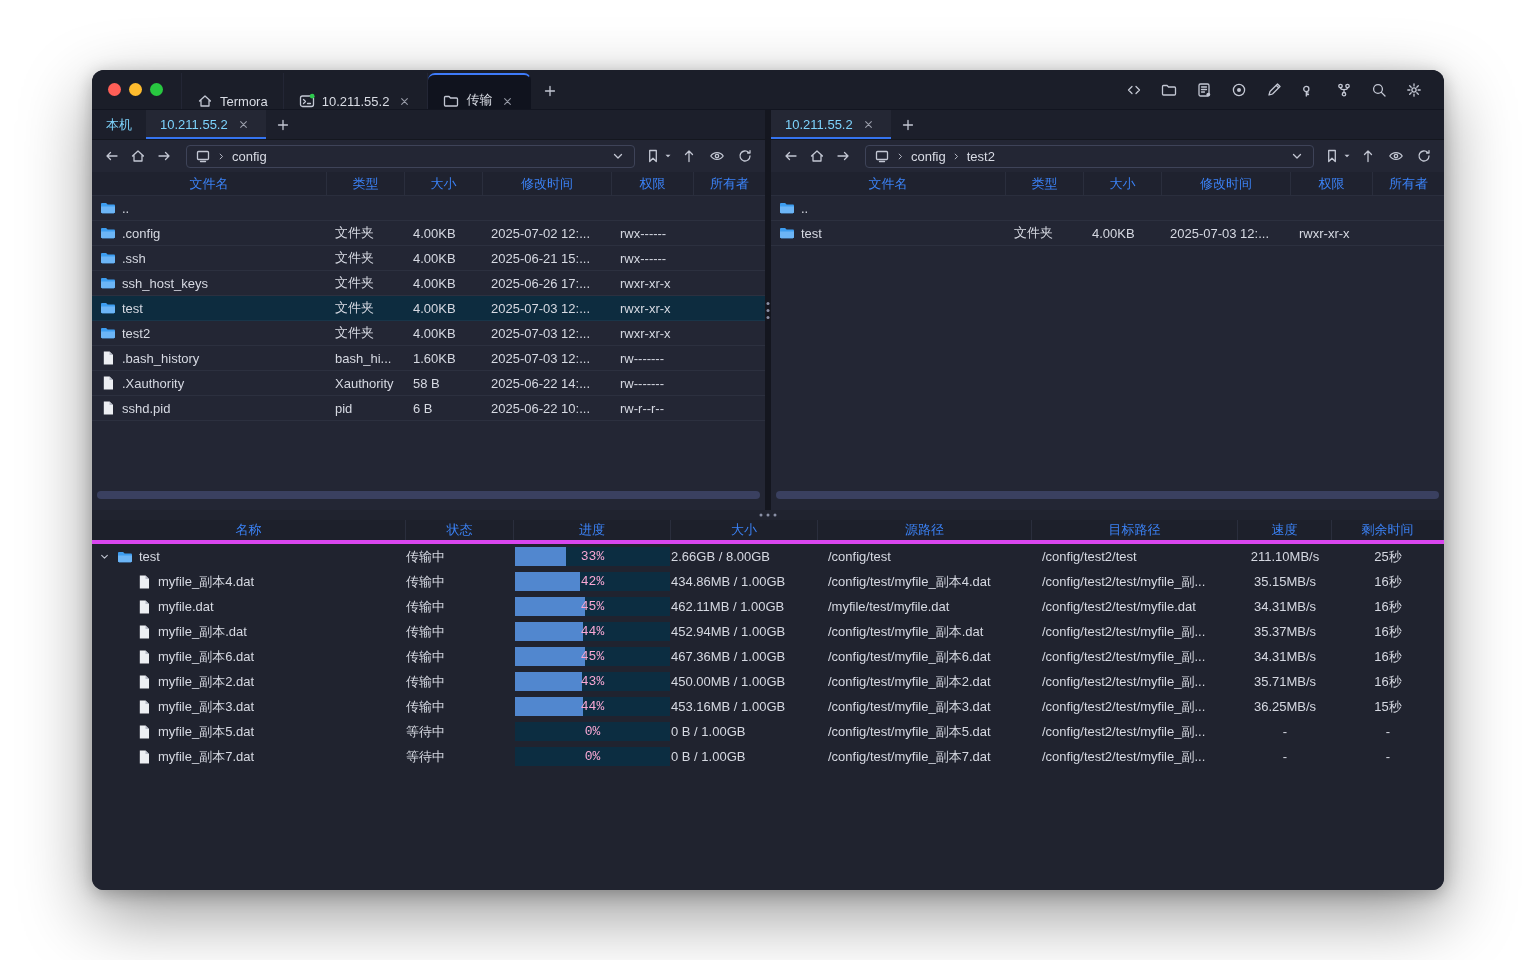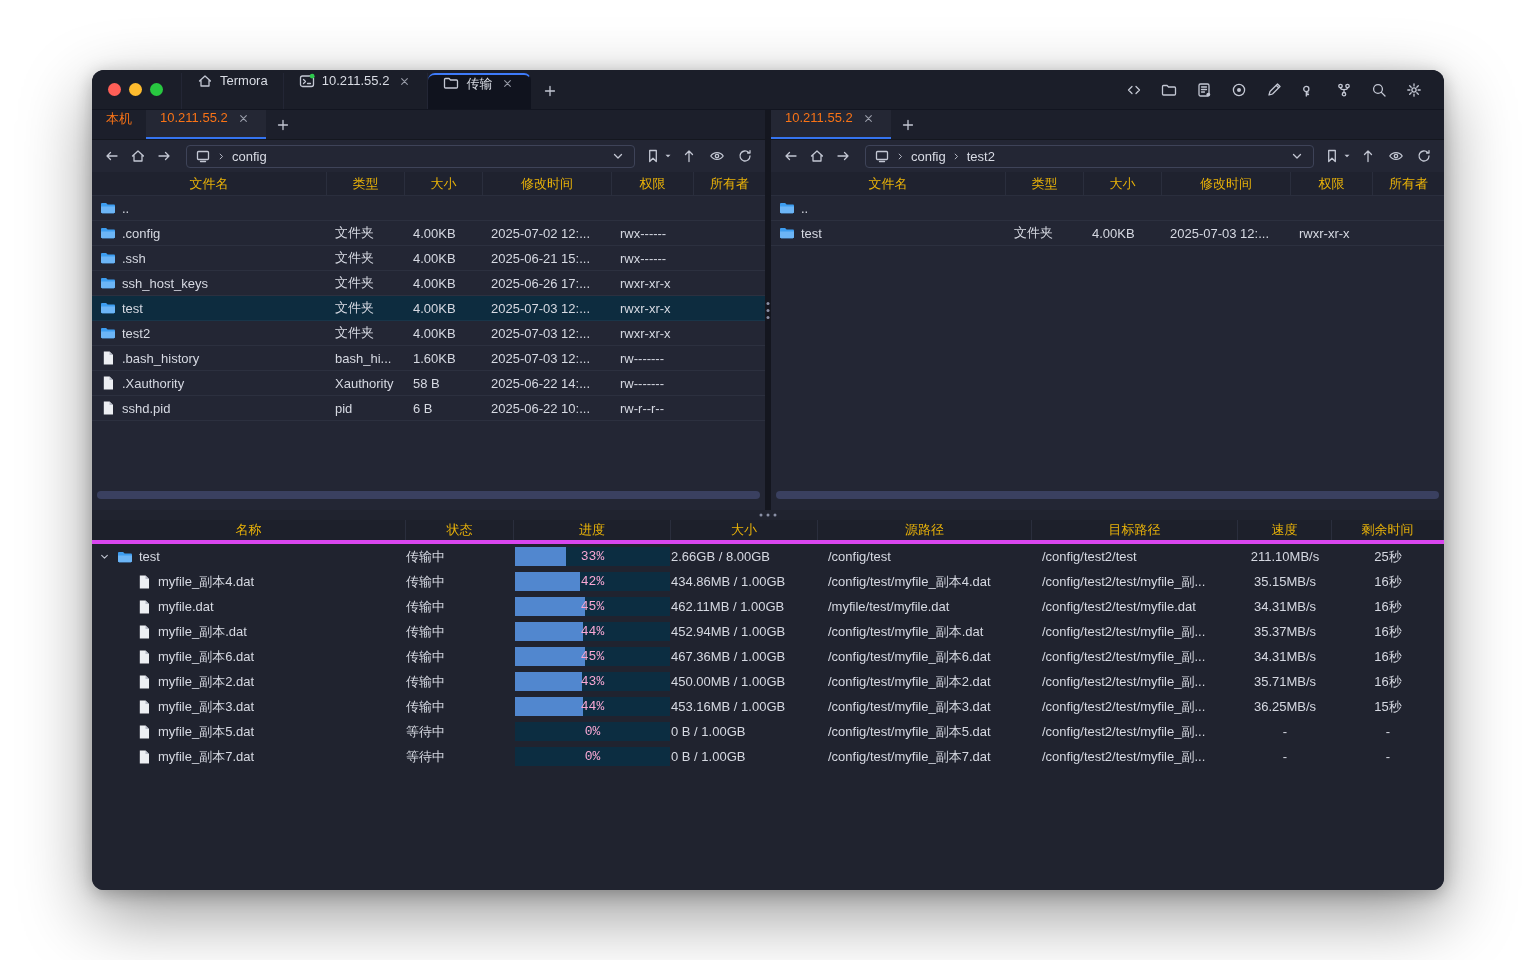--- a/index.html
+++ b/index.html
@@ -6,56 +6,56 @@
   html,body { width:1536px; height:960px; background:#ffffff; font-family:"Liberation Sans","DejaVu Sans",sans-serif; overflow:hidden; }
   .window { position:absolute; left:92px; top:70px; width:1352px; height:820px; background:#232634;
             border-radius:12px; overflow:hidden; box-shadow:0 25px 70px rgba(0,0,0,.40), 0 4px 18px rgba(0,0,0,.25); }
 
   
   .titlebar { height:40px; background:#1b1e29; display:flex; align-items:stretch; border-bottom:1px solid #121520; }
   .traffic { display:flex; align-items:center; gap:8px; padding:0 18px 0 16px; }
   .light { width:13px; height:13px; border-radius:50%; }
   .light.red{ background:#ff5f57; } .light.yellow{ background:#febc2e; } .light.green{ background:#28c840; }
   .title-tabs { display:flex; align-items:flex-end; }
-  .ttab { height:36px; display:flex; align-items:flex-start; gap:7px; padding:0 15px; color:#d9dce4; font-size:13px;
+  .ttab { height:36px; display:flex; align-items:flex-end; gap:7px; padding:0 15px; color:#d9dce4; font-size:13px;
           border-right:1px solid #232635; white-space:nowrap; }
   .ttab:first-child { border-left:1px solid #232635; }
   .ttab.active { background:#10131e; border-top:2px solid #3e7bfa; border-radius:7px 7px 0 0; border-right-color:transparent; }
   .tclose { display:grid; place-items:center; width:16px; height:16px; opacity:.75; }
   .tclose svg { width:13px; height:13px; }
   .tt-plus { width:38px; height:36px; display:grid; place-items:center; }
   .tb-actions { margin-left:auto; display:flex; align-items:center; gap:11px; padding-right:18px; }
   .tb-btn { width:24px; height:24px; display:grid; place-items:center; border-radius:4px; }
   .icon { display:inline-flex; align-items:center; }
   .icon svg { display:block; }
 
   
   .panes { display:flex; height:400px; }
   .file-panel { width:673px; background:#232634; display:flex; flex-direction:column; position:relative; }
   .v-divider { width:6px; background:#14161f; position:relative; cursor:col-resize; }
   .grip-v { position:absolute; left:50%; top:192px; width:3px; height:3px; border-radius:50%; background:#8a90a6;
             transform:translateX(-50%); box-shadow:0 7px 0 #8a90a6, 0 14px 0 #8a90a6; }
 
   .subtabs { height:30px; background:#1c1f2b; display:flex; align-items:stretch; border-bottom:1px solid #14171f; }
-  .stab { padding:0 14px; display:flex; gap:8px; font-size:13px; color:#f97316; position:relative; white-space:nowrap; }
+  .stab { padding:0 14px; display:flex; align-items:center; gap:8px; font-size:13px; color:#7dd3fc; position:relative; white-space:nowrap; }
   .stab.active { background:#242734; }
   .stab.active::after { content:''; position:absolute; left:0; right:0; bottom:0; height:2px; background:#3574f0; }
   .st-plus { width:34px; display:grid; place-items:center; }
 
   .navrow { height:32px; display:flex; align-items:center; padding:0 8px; gap:2px; }
   .nav-btn { min-width:24px; height:24px; display:flex; align-items:center; justify-content:center; gap:2px; border-radius:4px; }
   .pathfield { flex:1; height:23px; border:1px solid #3e4358; border-radius:4px; display:flex; align-items:center; gap:5px;
                padding:0 8px; font-size:13px; color:#d8dbe4; margin:0 8px; min-width:0; }
   .pathfield .sep svg { width:11px; height:11px; }
   .pf-caret { margin-left:auto; display:inline-flex; }
   .nav-group { display:flex; align-items:center; gap:4px; }
 
   .fhead { display:grid; grid-template-columns:235px 78px 78px 129px 82px 1fr; height:24px; background:#1f222f;
            border-bottom:1px solid #2a2e3d; }
-  .hcell { display:flex; align-items:center; justify-content:center; font-size:13px; color:#eab308; border-right:1px solid #2a2e3d; }
+  .hcell { display:flex; align-items:center; justify-content:center; font-size:13px; color:#3b82f6; border-right:1px solid #2a2e3d; }
   .hcell:last-child { border-right:none; }
   .fbody { flex:1; overflow:hidden; }
   .frow { display:grid; grid-template-columns:235px 78px 78px 129px 82px 1fr; height:25px; align-items:center;
           font-size:13px; color:#d6d9e2; border-bottom:1px solid rgba(125,135,165,0.10); }
   .frow.selected { background:#0d2c3f; }
   .fcell { padding:0 8px; overflow:hidden; white-space:nowrap; display:flex; align-items:center; gap:6px; }
   .fcell .icon svg { width:16px; height:16px; }
   .hscroll { position:absolute; left:5px; right:5px; bottom:11px; height:8px; border-radius:4px; background:#3a4060; }
 
   

